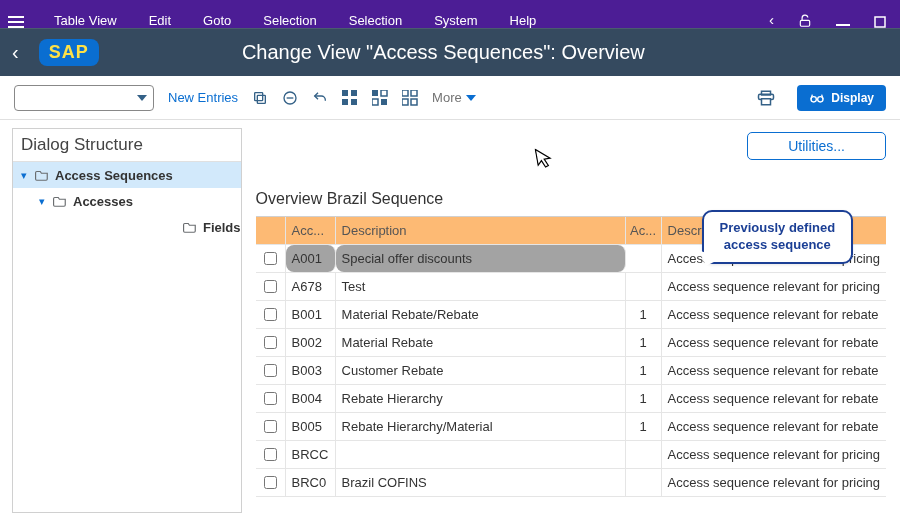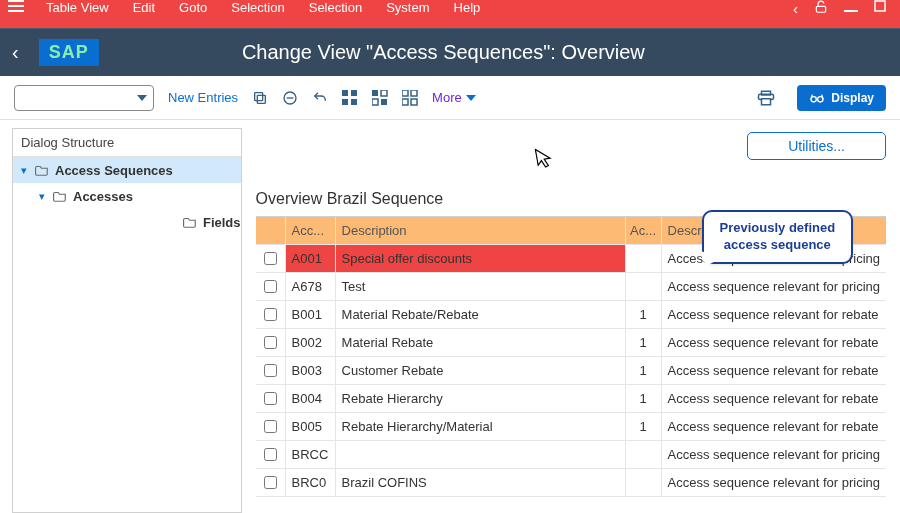--- a/index.html
+++ b/index.html
@@ -6,53 +6,53 @@
   body {
     font-family: "Segoe UI", Arial, sans-serif;
     font-size: 13px;
     background: #fff;
     width: 900px;
     height: 513px;
     overflow: hidden;
     color: #333;
   }
   .menubar {
-    background: #ef4444;
+    background: #4c1d95;
     color: #fff;
     height: 28px;
     display: flex;
-    align-items: flex-start;
+    align-items: flex-end;
     padding: 0 8px;
-    gap: 4px;
+    gap: 12px;
     font-size: 13px;
   }
   .menubar .hamburger { font-size: 16px; margin-right: 8px; cursor: pointer; }
   .menubar .menu-item { padding: 0 10px; cursor: pointer; }
   .menubar .spacer { flex: 1; }
   .menubar .right-icon { margin: 0 6px; font-size: 15px; cursor: pointer; }
 
   .titlebar {
     background: #354a5f;
     color: #fff;
     height: 48px;
     display: flex;
     align-items: center;
     padding: 0 12px;
     border-top: 1px solid #4a5c6f;
   }
   .titlebar .back { font-size: 20px; margin-right: 20px; cursor: pointer; }
   .titlebar .logo {
     background: #0a6ed1;
-    color: #86efac;
+    color: #fde047;
     font-weight: bold;
     font-size: 18px;
     padding: 3px 10px;
     letter-spacing: 1px;
     margin-right: 20px;
-    border-radius: 0;
+    border-radius: 8px;
   }
   .titlebar .title {
     flex: 1;
     text-align: center;
     font-size: 20px;
     font-weight: 400;
     margin-right: 120px;
   }
 
   .toolbar {
@@ -70,21 +70,21 @@
     border: 1px solid #888;
     border-radius: 4px;
     display: flex;
     align-items: center;
     justify-content: flex-end;
     padding-right: 6px;
     background: #fff;
   }
   .toolbar .link { color: #0a6ed1; cursor: pointer; }
   .toolbar .tool-icon { color: #346187; cursor: pointer; font-size: 16px; display: inline-flex; align-items: center; }
-  .toolbar .more { color: #6d28d9; cursor: pointer; display: flex; align-items: center; gap: 4px; }
+  .toolbar .more { color: #737373; cursor: pointer; display: flex; align-items: center; gap: 4px; }
   .toolbar .spacer { flex: 1; }
   .toolbar .display-btn {
     background: #0a6ed1;
     color: #fff;
     border: none;
     border-radius: 4px;
     padding: 5px 12px;
     font-size: 12px;
     font-weight: 600;
     display: flex;
@@ -97,21 +97,21 @@
   .content { display: flex; height: calc(513px - 28px - 48px - 44px); }
   .sidebar {
     width: 240px;
     border: 1px solid #d0d0d0;
     margin: 8px 0 0 12px;
     background: #fff;
   }
   .sidebar .tree-header {
     padding: 6px 8px;
     color: #444;
-    font-size: 13px;
+    font-size: 17px;
     border-bottom: 1px solid #e0e0e0;
   }
   .tree-row {
     display: flex;
     align-items: center;
     height: 26px;
     padding-left: 8px;
     cursor: pointer;
     font-size: 13px;
   }
@@ -140,21 +140,21 @@
   .grid-header, .grid-row { display: flex; align-items: stretch; height: 28px; border-bottom: 1px solid #e5e5e5; }
   .grid-header { background: #fdba74; color: #555; }
   .cell { display: flex; align-items: center; padding: 0 6px; border-right: 1px solid #e5e5e5; overflow: hidden; white-space: nowrap; font-size: 13px; }
   .col-check { width: 30px; justify-content: center; }
   .col-acc { width: 50px; }
   .col-desc { width: 290px; }
   .col-ac2 { width: 36px; justify-content: center; }
   .col-desc2 { flex: 1; border-right: none; }
   .grid-header .cell { font-weight: 500; color: #555; }
   .grid-row .col-desc2 { color: #333; }
-  .grid-row.sel .col-desc, .grid-row.sel .col-acc { background: #ef4444; }
+  .grid-row.sel .col-desc, .grid-row.sel .col-acc { background: #a3a3a3; border-radius: 8px; }
   .grid-row input[type=checkbox] { width: 13px; height: 13px; }
 
   .callout {
     position: absolute;
     top: 90px;
     left: 460px;
     background: #fff;
     border: 2px solid #1b3f95;
     border-radius: 10px;
     padding: 8px 16px;

